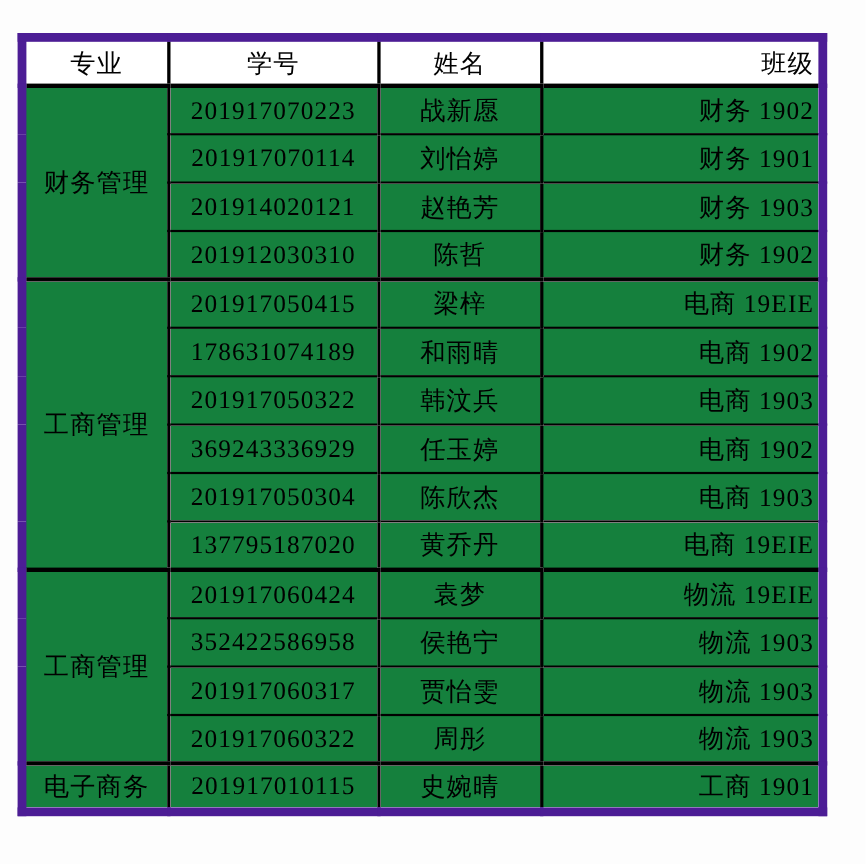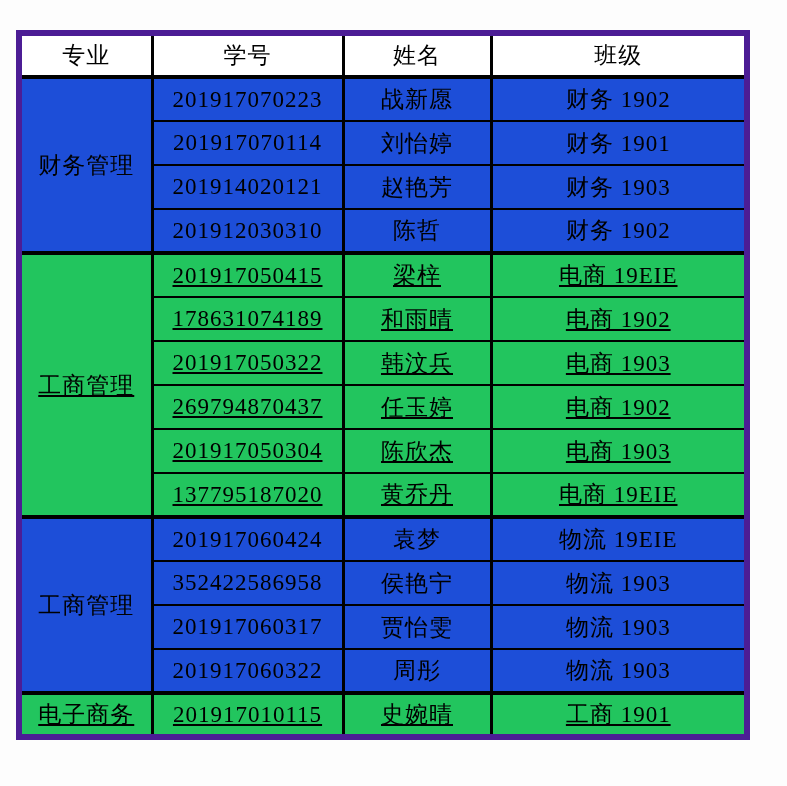--- a/index.html
+++ b/index.html
@@ -16,21 +16,21 @@
     height: 786px;
     background: #fdfdfd;
   }
   table.student-table {
     position: absolute;
     left: 16px;
     top: 30px;
     width: 728px;
     border-collapse: collapse;
     table-layout: fixed;
-    border: 6px solid #4c1d95;
+    border: 8px solid #4c1d95;
     background: #ffffff;
   }
   th, td {
     border-top: 2px solid #000000;
     border-bottom: 2px solid #000000;
     border-left: 3px solid #000000;
     border-right: 3px solid #000000;
     text-align: center;
     vertical-align: middle;
     font-size: 23px;
@@ -40,26 +40,26 @@
     letter-spacing: 1px;
     overflow: hidden;
     white-space: nowrap;
   }
   thead th {
     border-bottom-width: 4px;
     background: #ffffff;
     height: 44px;
   }
   tr.section-start td { border-top-width: 4px; }
-  tr.shaded td { background: #1d4ed8; }
-  tr.plain td { background: #22c55e; text-decoration: underline; }
+  tr.shaded td { background: #15803d; }
+  tr.plain td { background: #15803d; }
   .col-0 { width: 133px; }
   .col-1 { width: 191px; }
   .col-2 { width: 148px; }
-  .col-3 { width: 256px; }
+  .col-3 { width: 256px; text-align: right; }
   td.major-cell { letter-spacing: 1px; }
 </style>
 </head>
 <body>
 
 <div class="page">
   <table class="student-table">
     <thead>
       <tr>
           <th class="col-0">专业</th>
@@ -100,21 +100,21 @@
           <td class="col-1">178631074189</td>
           <td class="col-2">和雨晴</td>
           <td class="col-3">电商 1902</td>
         </tr>
         <tr class="plain">
           <td class="col-1">201917050322</td>
           <td class="col-2">韩汶兵</td>
           <td class="col-3">电商 1903</td>
         </tr>
         <tr class="plain">
-          <td class="col-1">269794870437</td>
+          <td class="col-1">369243336929</td>
           <td class="col-2">任玉婷</td>
           <td class="col-3">电商 1902</td>
         </tr>
         <tr class="plain">
           <td class="col-1">201917050304</td>
           <td class="col-2">陈欣杰</td>
           <td class="col-3">电商 1903</td>
         </tr>
         <tr class="plain">
           <td class="col-1">137795187020</td>

